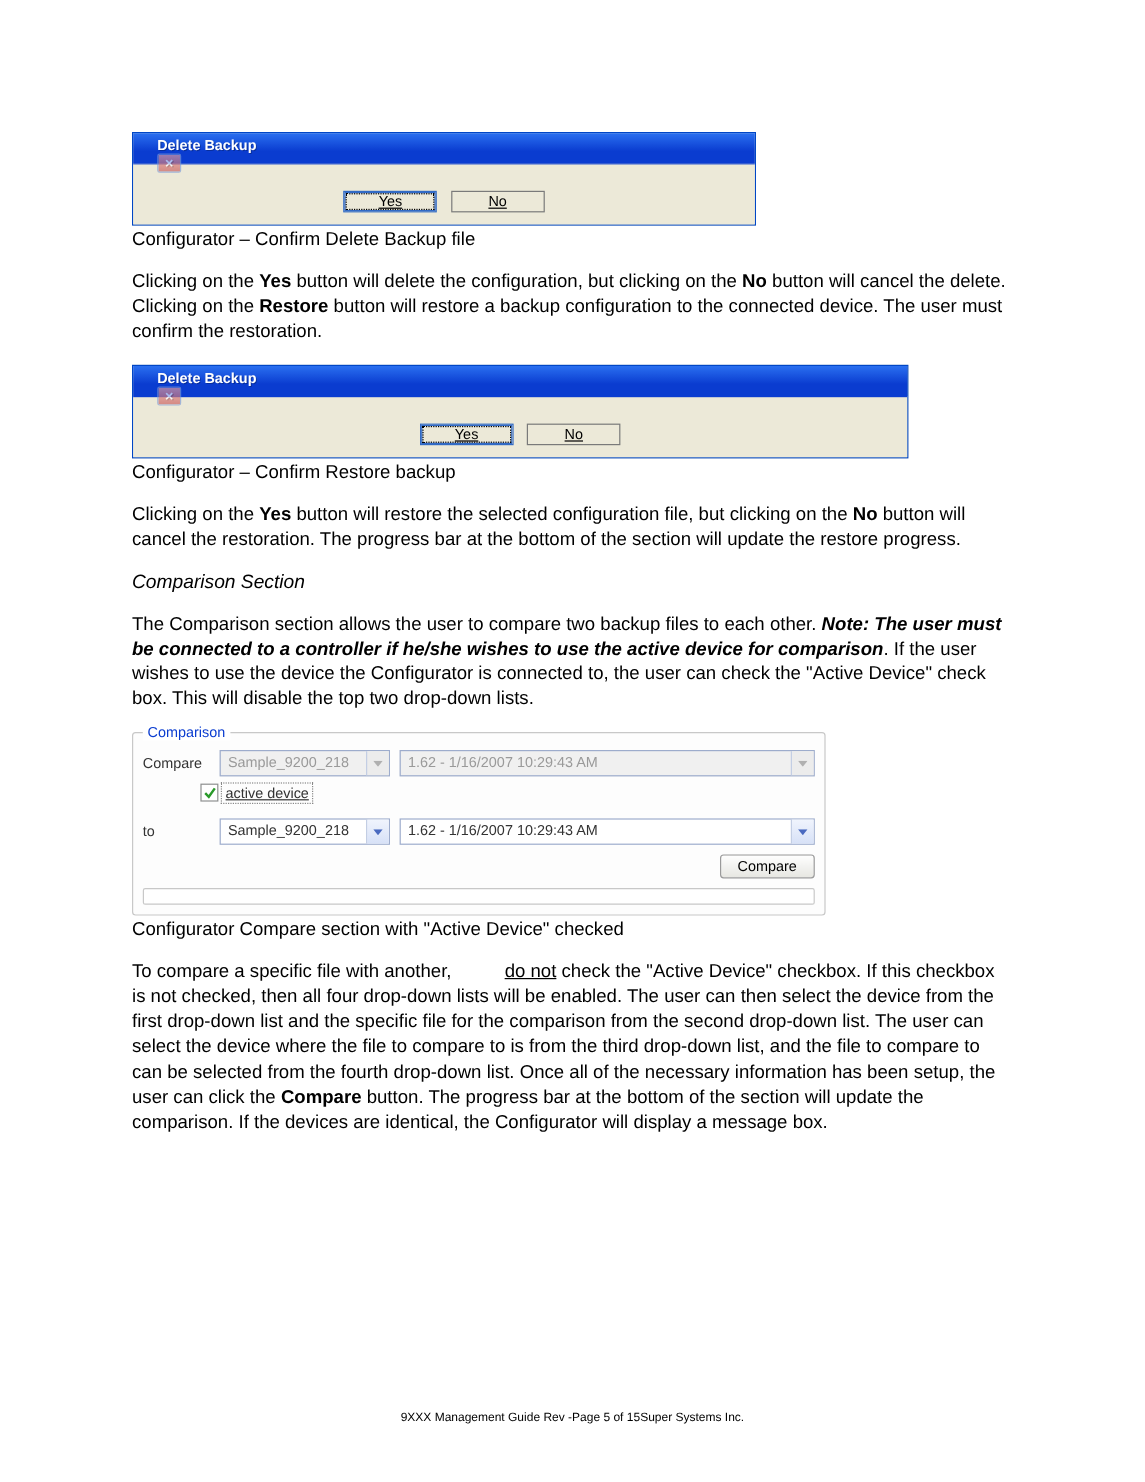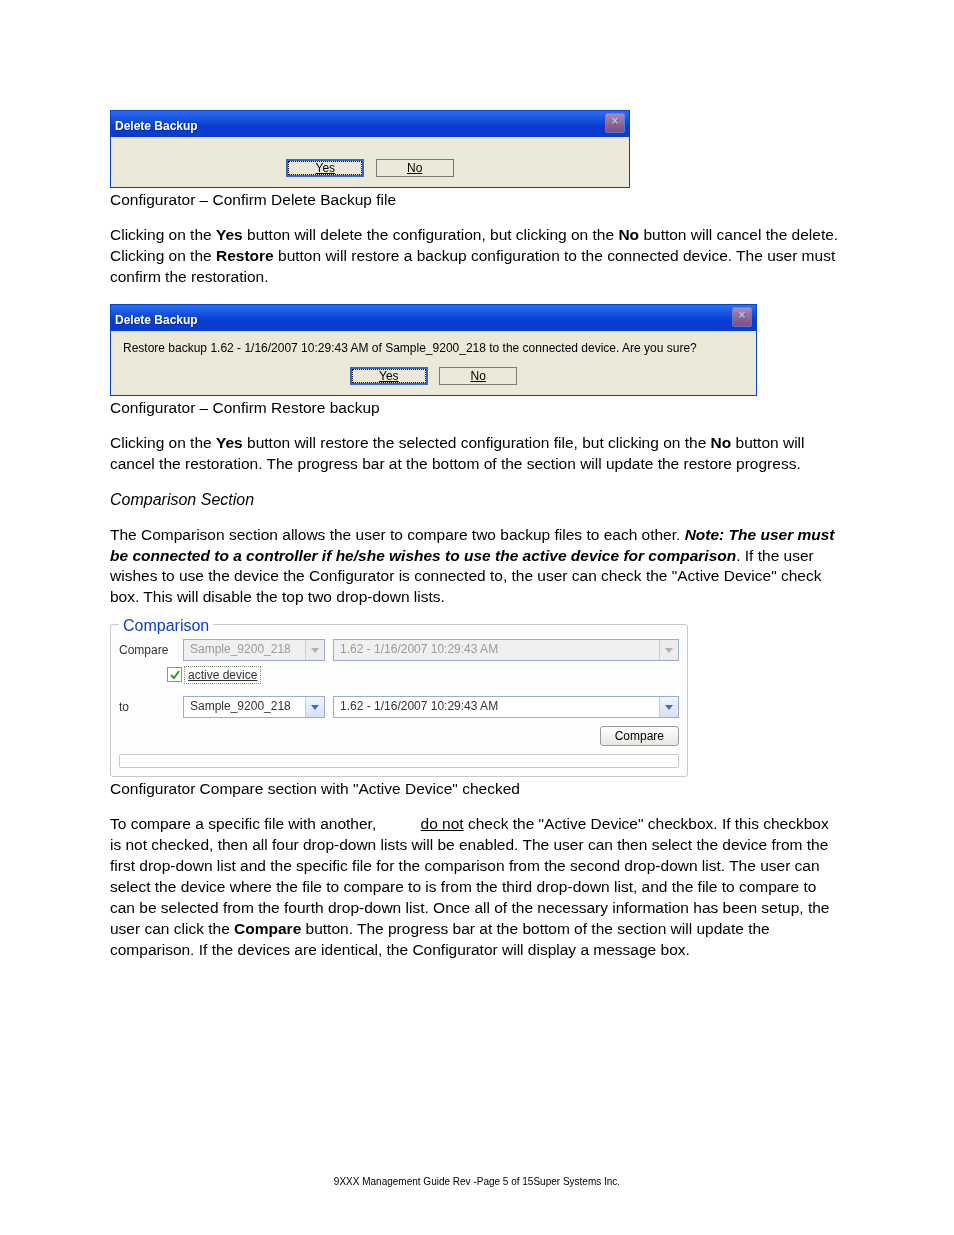--- a/index.html
+++ b/index.html
@@ -19,26 +19,27 @@
   .dialog {
     border: 1px solid #0046c6;
     background: #ece9d8;
     font-family: Tahoma, Arial, sans-serif;
     font-size: 12px;
   }
   .titlebar {
     background: linear-gradient(to bottom, #2a6ff0 0%, #0a3cd0 60%, #0a3cd0 100%);
     color: #fff;
     font-weight: bold;
-    padding: 3px 4px;
-    display: flex;
-    align-items: flex-end;
+    padding: 3px 20px;
+    display: flex;
+    align-items: flex-start;
     justify-content: space-between;
     height: 19px;
     text-shadow: 1px 1px 0 rgba(0,0,0,.25);
+    flex-direction: column;
   }
   .closebtn {
     width: 18px;
     height: 18px;
     background: linear-gradient(to bottom, #e9a0a0 0%, #c85858 100%);
     border: 1px solid #7b9ad7;
     border-radius: 2px;
     color: #fff;
     font-size: 12px;
     line-height: 14px;
@@ -98,21 +99,21 @@
     position: relative;
     color: #333;
   }
   .panel-legend {
     position: absolute;
     top: -8px;
     left: 8px;
     background: #fff;
     padding: 0 4px;
     color: #0a3cd0;
-    font-size: 16px;
+    font-size: 12px;
     text-align: center;
   }
   .panel-row {
     display: flex;
     align-items: center;
     gap: 8px;
     margin-top: 10px;
   }
   .panel-label { width: 56px; color: #333; }
   .combo {
@@ -190,21 +191,20 @@
     <span>Clicking on the </span><b>Yes</b><span> button will delete the configuration, but clicking on the </span><b>No</b><span> button will cancel the delete.</span><br>
     <span>Clicking on the </span><b>Restore</b><span> button will restore a backup configuration to the connected device.  The user must confirm the restoration.</span>
   </div>
 
   <div class="dialog" style="width:645px;">
     <div class="titlebar">
       <span>Delete Backup</span>
       <div class="closebtn">×</div>
     </div>
     <div class="dialog-body">
-      <div class="dialog-msg">Restore backup 1.62 - 1/16/2007 10:29:43 AM of Sample_9200_218 to the connected device.  Are you sure?</div>
       <div class="dialog-buttons">
         <button class="winbtn focused"><span class="u">Yes</span></button>
         <button class="winbtn"><span class="u">No</span></button>
       </div>
     </div>
   </div>
   <div class="caption">Configurator – Confirm Restore backup</div>
 
   <div class="para bold-inline">
     <span>Clicking on the </span><b>Yes</b><span> button will restore the selected configuration file, but clicking on the </span><b>No</b><span> button will cancel the restoration.  The progress bar at the bottom of the section will update the restore progress.</span>

